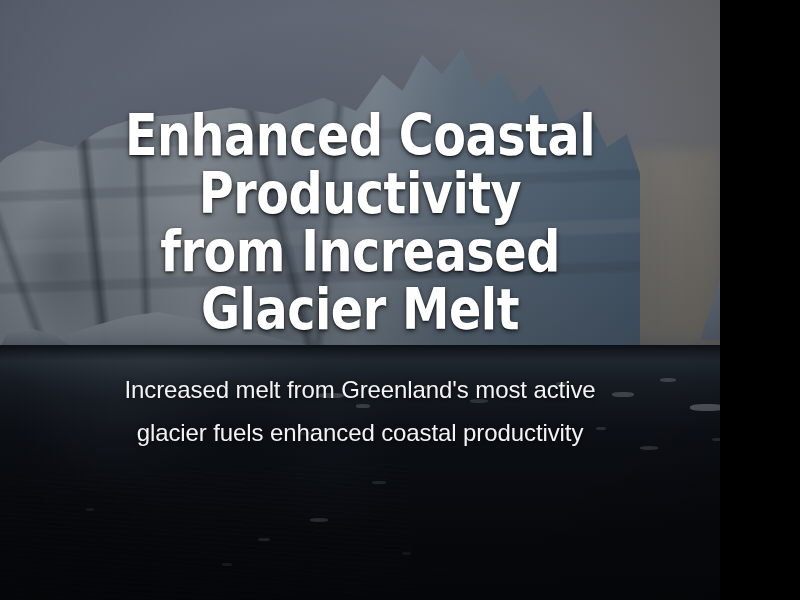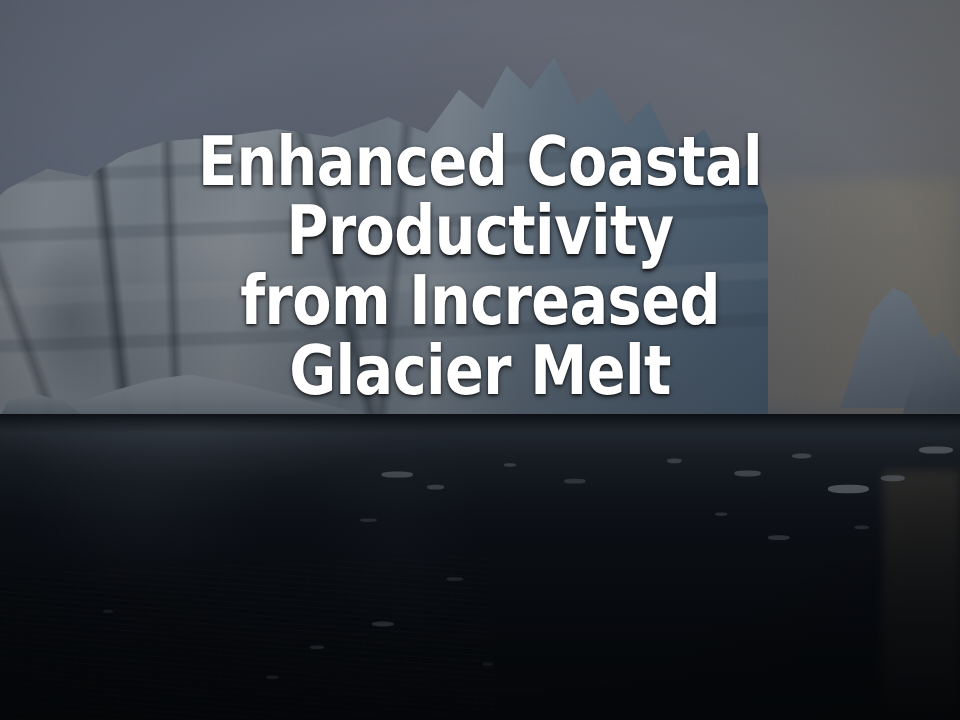--- a/index.html
+++ b/index.html
@@ -1,21 +1,21 @@
 <!DOCTYPE html>
 <html><head>
 <meta charset="utf-8">
 <title>Enhanced Coastal Productivity from Increased Glacier Melt</title>
 <style>
   html,body{margin:0;padding:0;background:#000;}
   body{width:800px;height:600px;overflow:hidden;font-family:"Liberation Sans",sans-serif;}
 
   #slide{
     position:relative;
-    width:800px;height:600px;
+    width:720px;height:600px;
     overflow:hidden;
     background:#0b0e12;
   }
 
   
   .layer{position:absolute;inset:0;}
 
   
   #sky{
     background:
@@ -273,15 +273,17 @@
     </div>
 
   <div class="layer" id="scrim"></div>
   <div class="layer" id="vignette"></div>
 
   <div id="content">
     <h1 id="title">Enhanced Coastal
 Productivity
 from Increased
 Glacier Melt</h1>
+    <p id="subtitle">Increased melt from Greenland's most active
+glacier fuels enhanced coastal productivity</p>
   </div>
 
 </div>
 
 </body></html>

